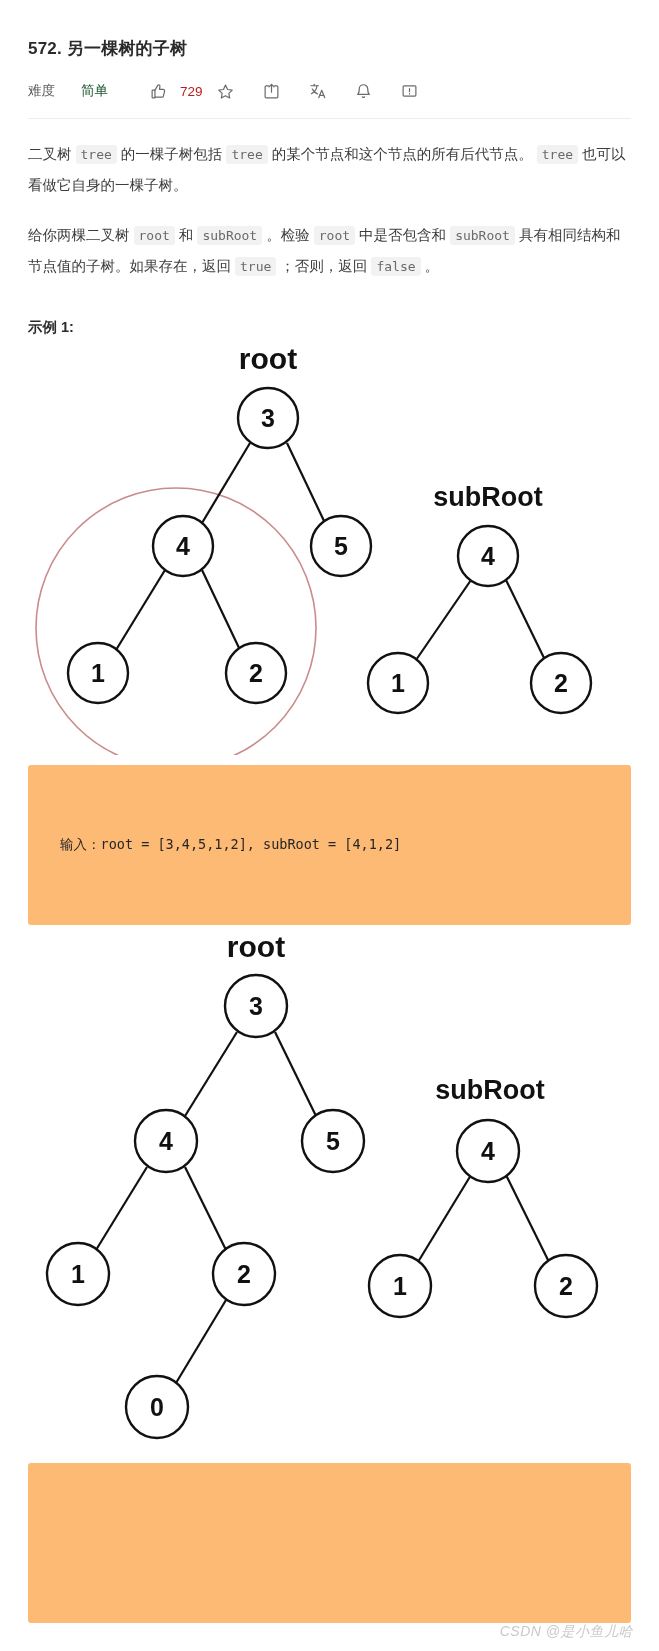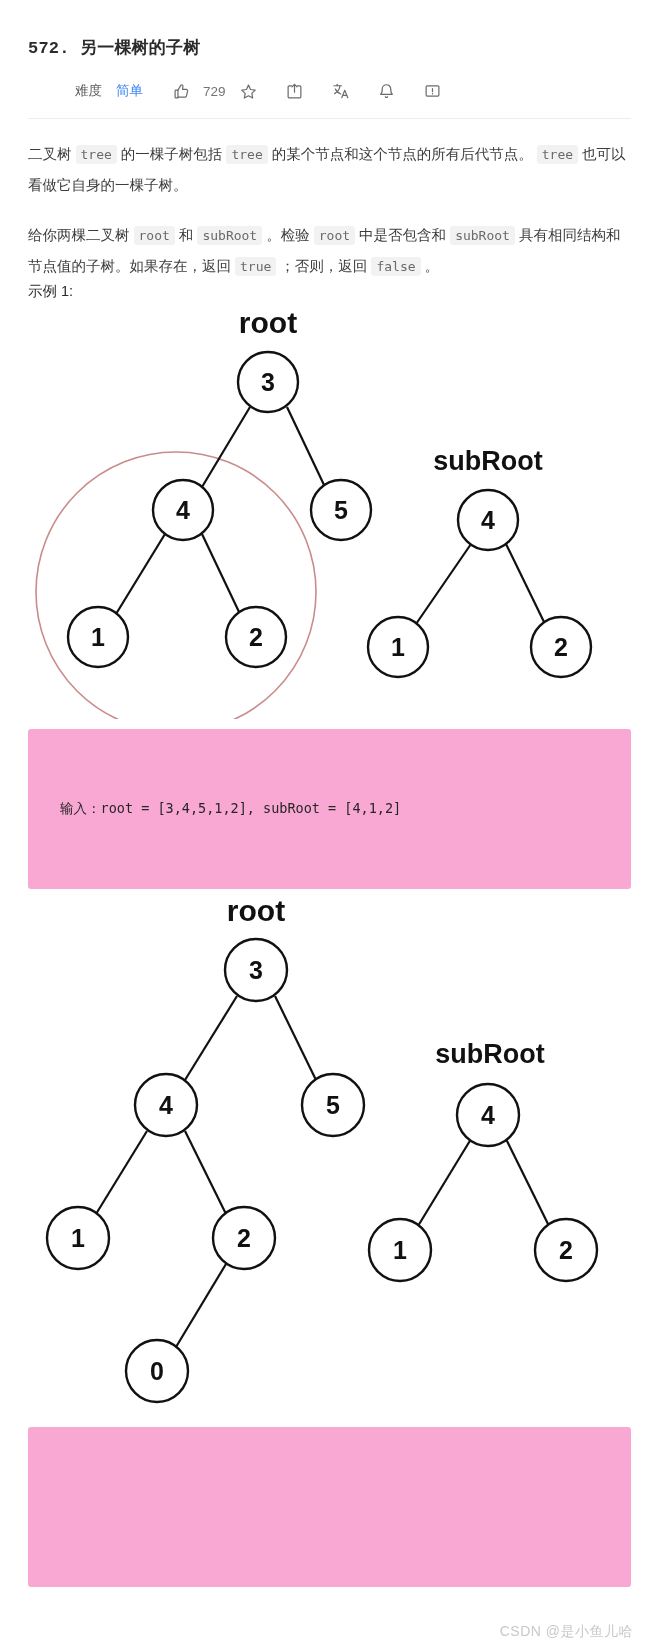--- a/index.html
+++ b/index.html
@@ -17,45 +17,43 @@
   .page { position: relative; width: 659px; height: 1651px; padding: 0 28px; }
 
   
   .title {
     font-size: 17px;
     font-weight: 600;
     color: #2b2b2b;
     padding-top: 38px;
     letter-spacing: .2px;
     line-height: 1.3;
-    font-family: Liberation Mono, monospace;
   }
   .meta-row {
     display: flex;
     align-items: center;
-    gap: 4px;
+    gap: 16px;
     margin-top: 18px;
     height: 26px;
     color: #5f6368;
     font-size: 13.5px;
-    margin-left: 47px;
   }
   .meta-label { color: #5b5b5b; font-size: 13.5px; }
-  .meta-diff { color: #3b82f6; font-size: 13.5px; margin-left: 10px; font-weight: 400; }
+  .meta-diff { color: #14532d; font-size: 13.5px; margin-left: 10px; font-weight: 400; }
   .meta-icons { display: flex; align-items: center; margin-left: 26px; gap: 0; }
   .icon-btn {
     display: inline-flex;
     align-items: center;
     justify-content: center;
     width: 46px; height: 24px;
     color: #6b6b6b;
     cursor: pointer;
   }
   .icon-btn.first { width: auto; margin-right: 6px; }
-  .like-count { font-size: 13.5px; color: #737373; margin-left: 7px; }
+  .like-count { font-size: 13.5px; color: #b91c1c; margin-left: 7px; }
   .divider {
     height: 1px; background: #ececec;
     margin: 14px 0 0 0;
   }
 
   
   .para {
     font-size: 14.5px;
     line-height: 30px;
     color: #3c3c3c;
@@ -67,51 +65,53 @@
     color: #6a6a6a;
     font-size: 13px;
     padding: 2px 5px;
     border-radius: 3px;
     white-space: nowrap;
   }
 
   
   .ex-heading {
     font-size: 14.5px;
-    font-weight: 400;
+    font-weight: 700;
     color: #2b2b2b;
+    margin-top: 36px;
   }
 
   
   .figure { position: relative; margin-top: 6px; }
   .figure svg { display: block; }
 
   
   .codeblock {
-    background: #f9a8d4;
+    background: #fdba74;
     border-radius: 3px;
     padding: 14px 0 16px 32px;
     margin-top: 10px;
     font-family: "DejaVu Sans Mono", "Liberation Mono", monospace;
     font-size: 13.5px;
     line-height: 26px;
     color: #262626;
     white-space: pre-wrap;
   }
   .codeblock .ln { display: block; }
 
   
   .watermark {
     position: absolute;
     right: 26px;
     bottom: 10px;
     font-size: 14px;
     color: #c9c9c9;
     letter-spacing: .5px;
     user-select: none;
+    font-style: italic;
   }
 </style>
 </head>
 <body>
 
 <div class="page">
 
   <div class="title">572. 另一棵树的子树</div>
 
   <div class="meta-row">

